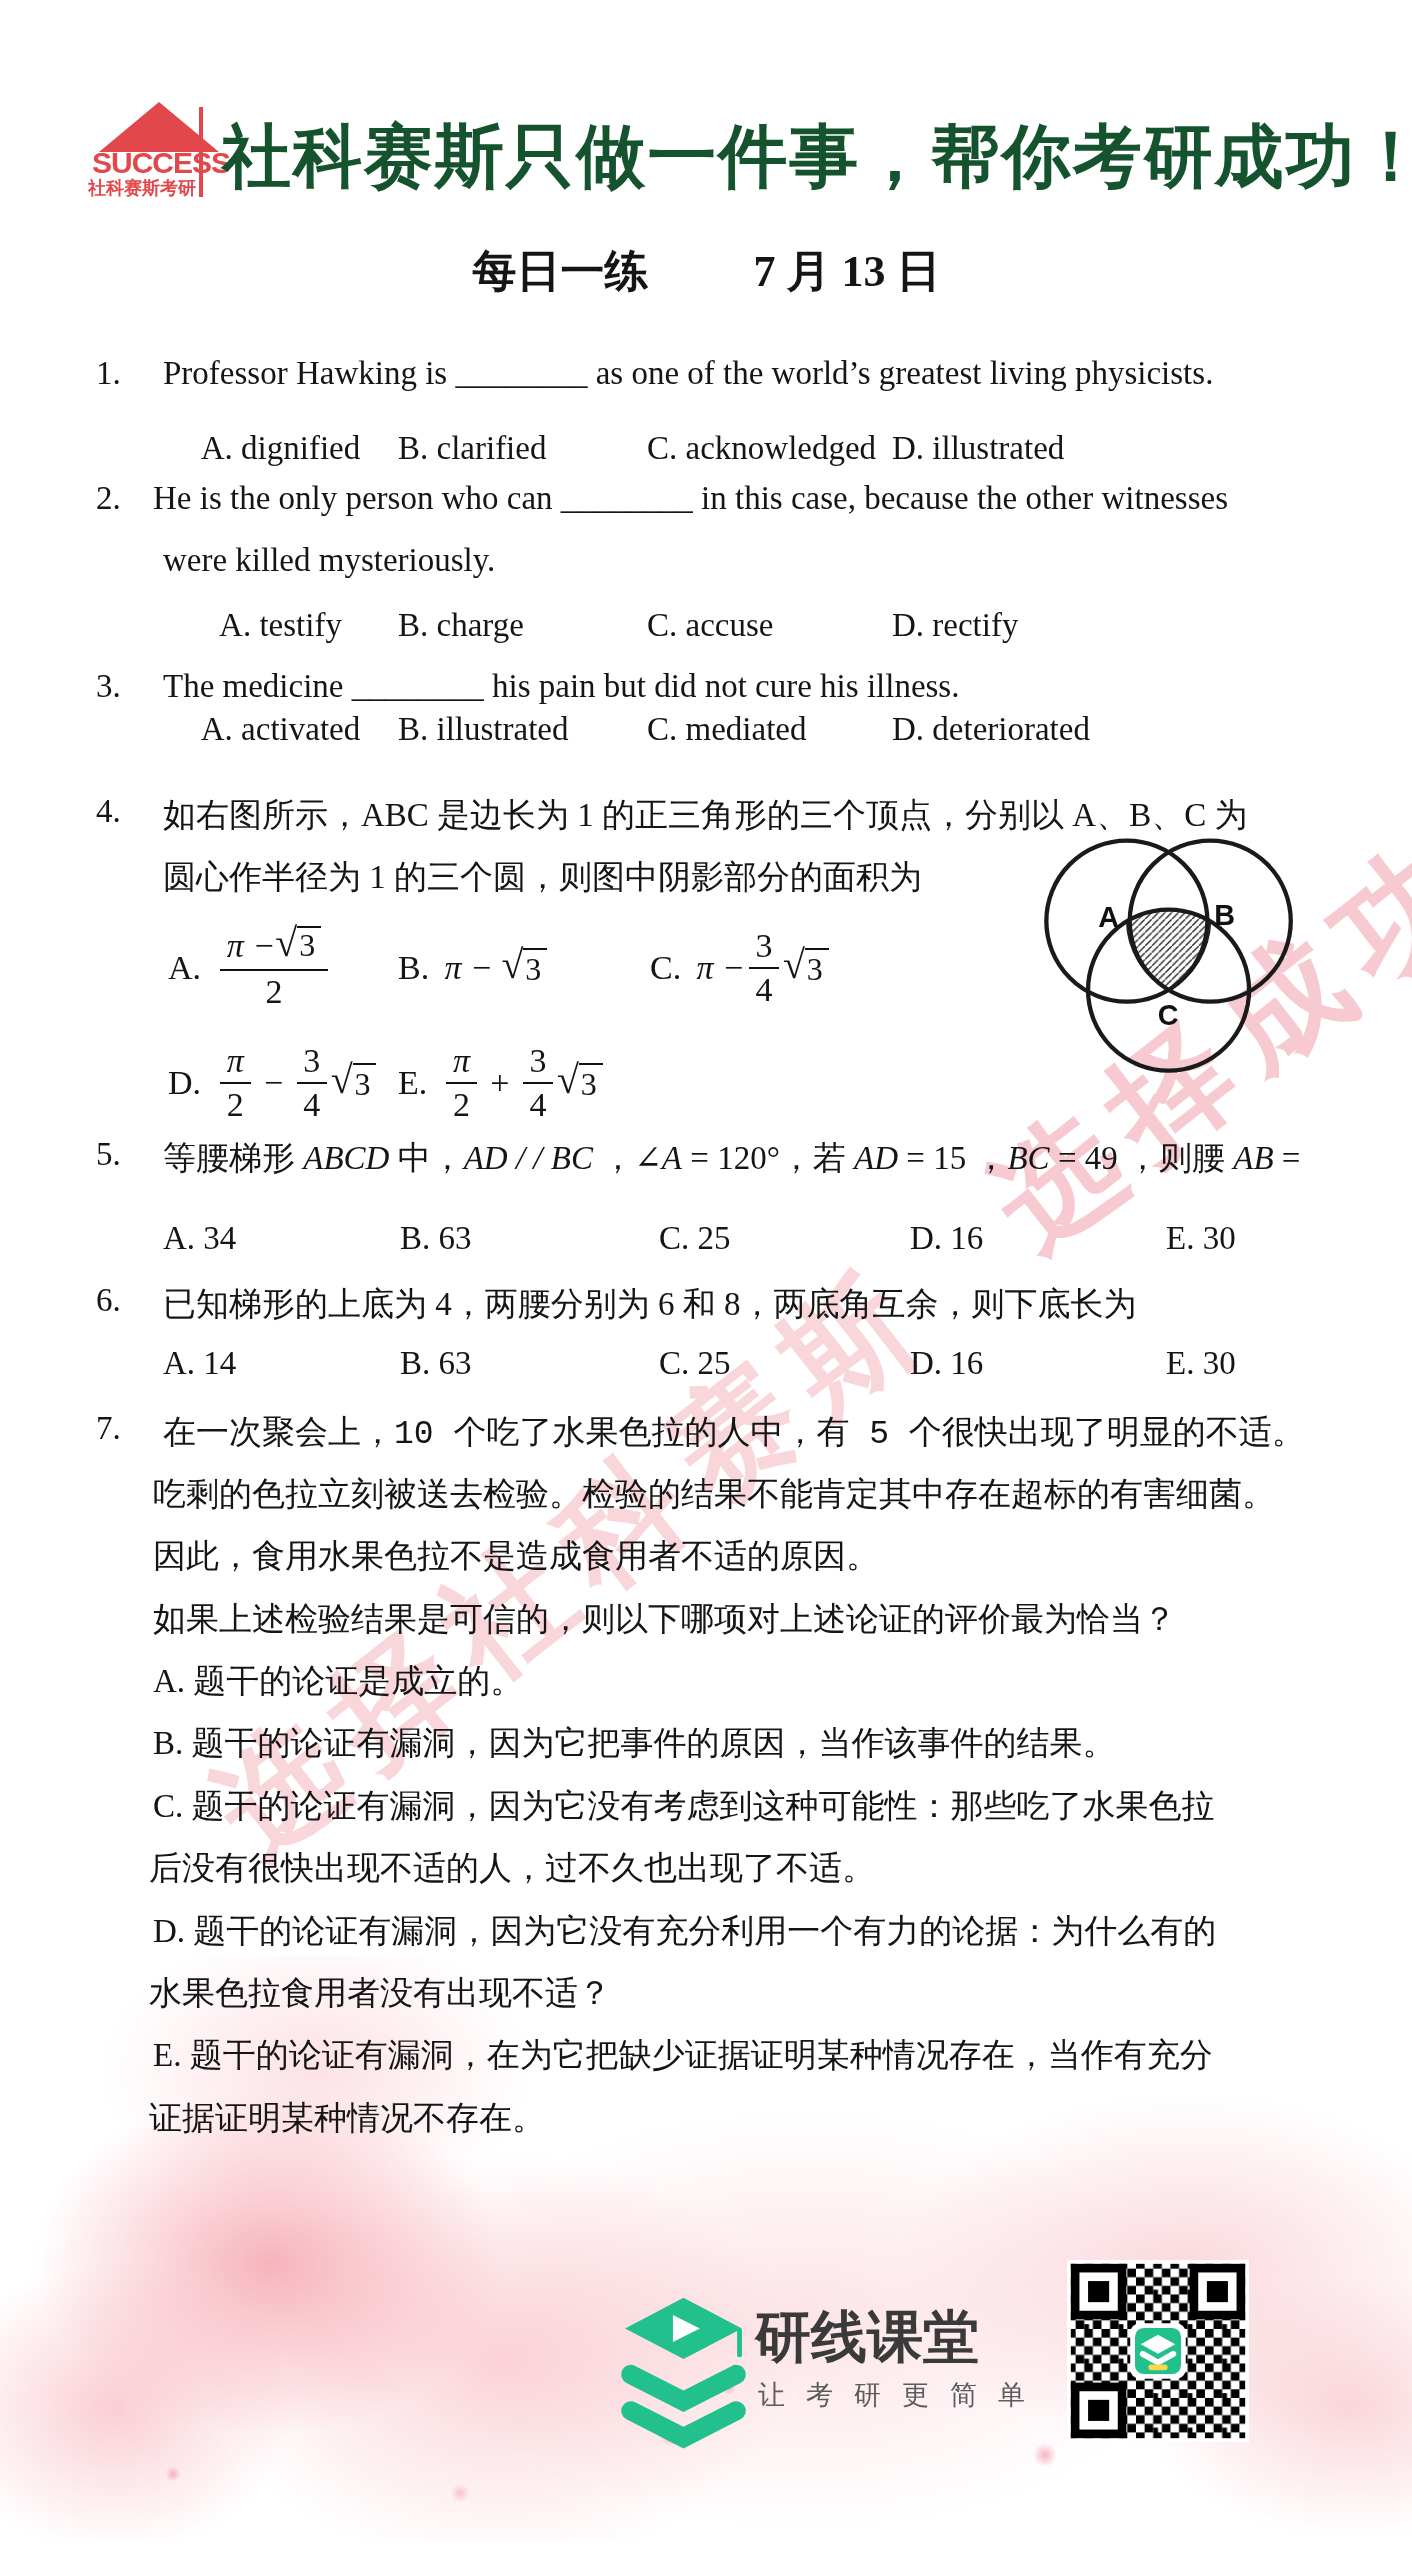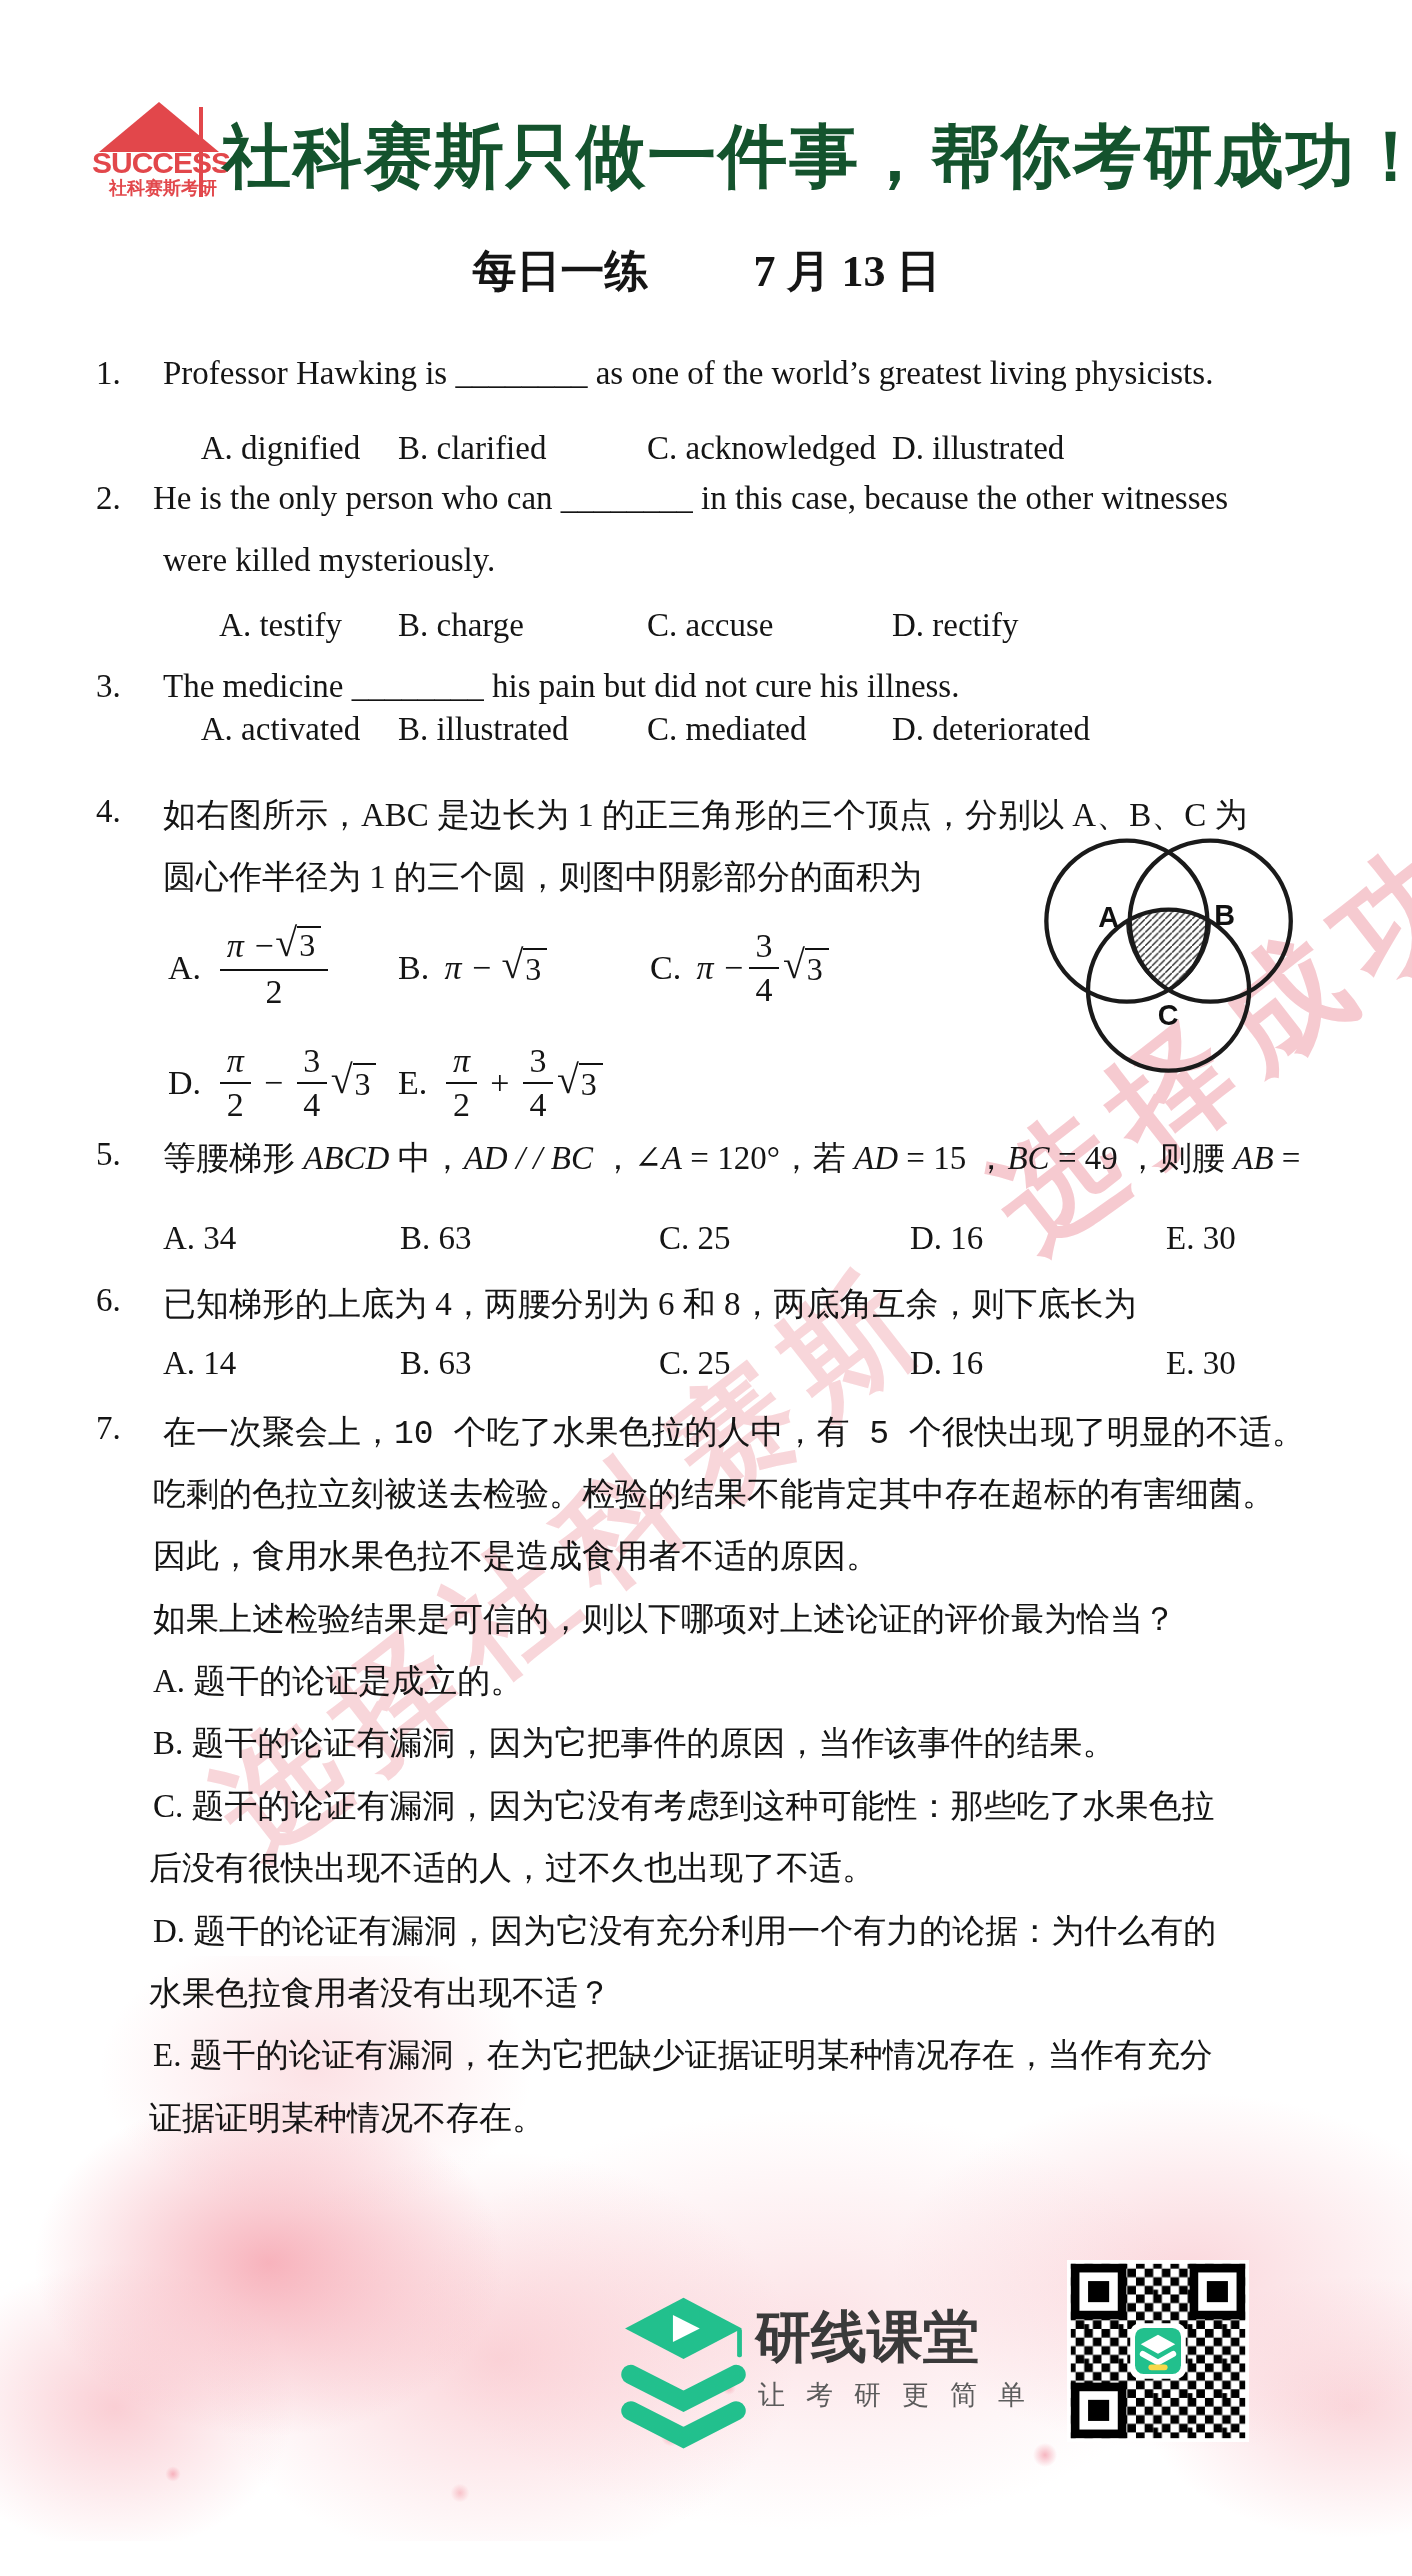--- a/index.html
+++ b/index.html
@@ -6,21 +6,21 @@
   .page{position:relative;width:1413px;height:2576px;background:#ffffff;overflow:hidden;
         font-family:"Liberation Serif","DejaVu Serif",serif;color:#151515;}
 
   
   .logo-tri{position:absolute;left:99px;top:102px;width:0;height:0;
             border-left:60px solid transparent;border-right:60px solid transparent;
             border-bottom:50px solid #e2474b;}
   .logo-word{position:absolute;left:92px;top:146px;width:134px;text-align:center;
              font-family:"Liberation Sans","DejaVu Sans",sans-serif;font-weight:bold;
              font-size:30px;letter-spacing:-1px;color:#e2474b;}
-  .logo-sub{position:absolute;left:96px;top:176px;width:134px;text-align:center;
+  .logo-sub{position:absolute;left:75px;top:176px;width:134px;text-align:center;
             font-family:"Liberation Sans","DejaVu Sans",sans-serif;font-weight:bold;
             font-size:18px;color:#e2474b;}
   .logo-divider{position:absolute;left:199px;top:107px;width:3.8px;height:90px;background:#e2474b;}
   .slogan{position:absolute;left:222px;top:111px;width:1151px;
           font-family:"Liberation Sans","DejaVu Sans",sans-serif;font-weight:bold;
           font-size:69px;letter-spacing:1.9px;color:#14532d;white-space:nowrap;}
 
   
   .title-row{position:absolute;left:0;top:242px;width:100%;text-align:center;white-space:nowrap;}
   .title-left{font-family:"Liberation Sans","DejaVu Sans",sans-serif;font-weight:bold;font-size:44px;}

